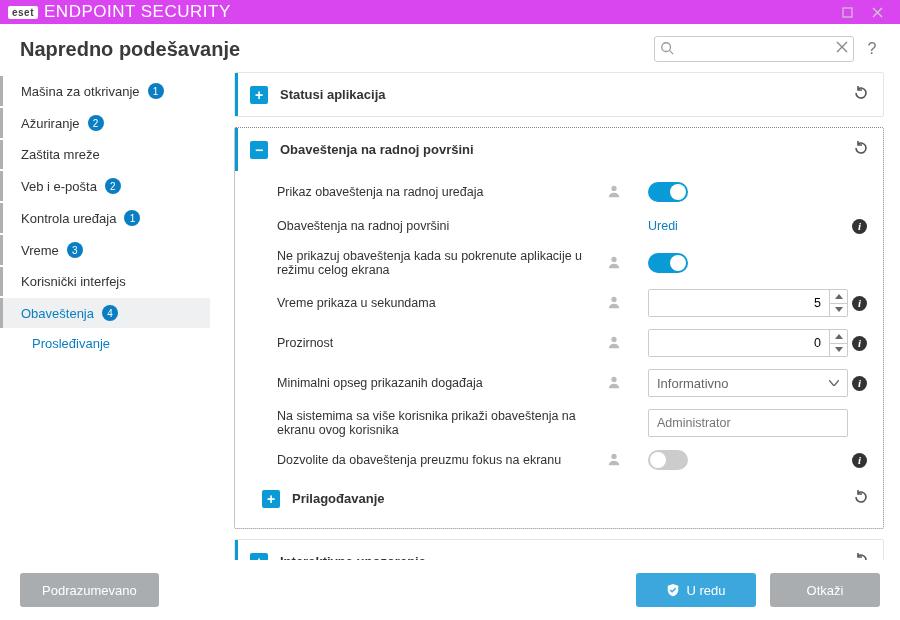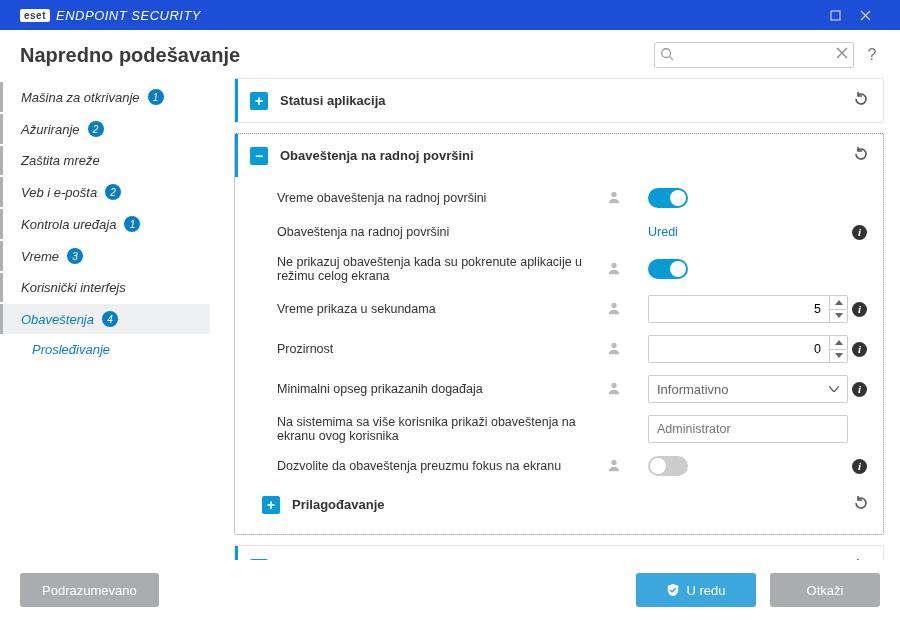--- a/index.html
+++ b/index.html
@@ -1,41 +1,41 @@
 <!DOCTYPE html>
 <html><head>
   <meta charset="utf-8">
   <style>
     * { box-sizing: border-box; margin: 0; padding: 0; font-family: "Segoe UI", Arial, sans-serif; }
     body { width: 900px; height: 620px; background: #fff; overflow: hidden; font-size: 13px; color: #333; }
 
     
-    .titlebar { height: 30px; background: #1d4ed8; color: #fff; display: flex; align-items: center; padding: 0 20px; }
+    .titlebar { height: 24px; background: #d946ef; color: #fff; display: flex; align-items: center; padding: 0 8px; }
     .titlebar .brand-eset { background: #fff; color: #404040; font-weight: bold; font-size: 10px; padding: 1px 4px; border-radius: 2px; margin-right: 6px; letter-spacing: 0.5px; }
-    .titlebar .brand-title { font-size: 13px; letter-spacing: 0.5px; font-weight: 300; font-style: italic; }
+    .titlebar .brand-title { font-size: 17px; letter-spacing: 0.5px; font-weight: 300; }
     .titlebar .spacer { flex: 1; }
     .titlebar .winbtn { width: 30px; text-align: center; color: #ccc; cursor: pointer; font-size: 14px; }
     .titlebar .winbtn svg { display: block; margin: 0 auto; }
 
     
     .headerrow { display: flex; align-items: center; padding: 12px 20px 10px 20px; }
     .headerrow h1 { font-size: 20px; font-weight: 600; color: #3a3a3a; }
     .headerrow .hspacer { flex: 1; }
     .searchwrap { position: relative; width: 200px; }
     .searchwrap input { width: 100%; height: 26px; border: 1px solid #ccc; border-radius: 3px; padding: 0 24px 0 26px; font-size: 12px; outline: none; }
     .searchwrap .sicon { position: absolute; left: 6px; top: 5px; color: #999; }
     .searchwrap .xicon { position: absolute; right: 6px; top: 5px; color: #888; cursor: pointer; }
     .helpq { margin-left: 10px; color: #777; font-size: 16px; cursor: pointer; width: 16px; text-align: center; }
 
     
     .main { display: flex; height: 500px; }
 
     
     .sidebar { width: 210px; padding: 4px 0 0 0; }
-    .sidebar .item { display: flex; align-items: flex-end; padding: 7px 14px 7px 18px; cursor: pointer; font-size: 13px; color: #333; border-left: 3px solid transparent; position: relative; font-style: italic; }
+    .sidebar .item { display: flex; align-items: flex-end; padding: 7px 14px 7px 18px; cursor: pointer; font-size: 13px; color: #333; border-left: 3px solid transparent; position: relative; }
     .sidebar .item.top { font-weight: 400; border-left: 3px solid #b0b0b0; margin-bottom: 2px; }
     .sidebar .item.active { background: #eef0f2; color: #0a7ec2; }
     .sidebar .sub { padding-left: 18px; font-size: 13px; }
     .sidebar .sub .item { border-left: none; color: #0a7ec2; padding: 6px 14px; }
     .badge { display: inline-flex; min-width: 16px; height: 16px; background: #0a7ec2; color: #fff; border-radius: 8px; font-size: 10px; align-items: center; justify-content: center; margin-left: 8px; padding: 0 4px; }
 
     
     .content { flex: 1; padding: 0 16px 0 24px; overflow-y: auto; }
     .panel { border: 1px solid #e5e5e5; border-radius: 2px; margin-bottom: 10px; background: #fff; }
     .panel.expanded { border: 1px dotted #888; }
@@ -189,21 +189,21 @@
         <span class="reseticon">
           <svg width="16" height="16" viewBox="0 0 16 16">
               <path d="M3 8 a5 5 0 1 0 2 -4" fill="none" stroke="#555" stroke-width="1.6"></path>
               <path d="M5 1 L5 5 L9 5" fill="none" stroke="#555" stroke-width="1.6"></path>
             </svg>
         </span>
       </div>
       <div class="pbody">
 
         <div class="row">
-          <div class="label">Vreme obaveštenja na radnoj površini</div>
+          <div class="label">Prikaz obaveštenja na radnoj uređaja</div>
           <span class="presence"><svg width="14" height="14" viewBox="0 0 16 16">
                 <circle cx="8" cy="5" r="3" fill="#bbb"></circle>
                 <path d="M2 15 a6 5 0 0 1 12 0 Z" fill="#bbb"></path>
               </svg></span>
           <div class="control">
             <div class="toggle on">
                 <div class="knob"></div>
               </div>
           </div>
           <div class="info"></div>

